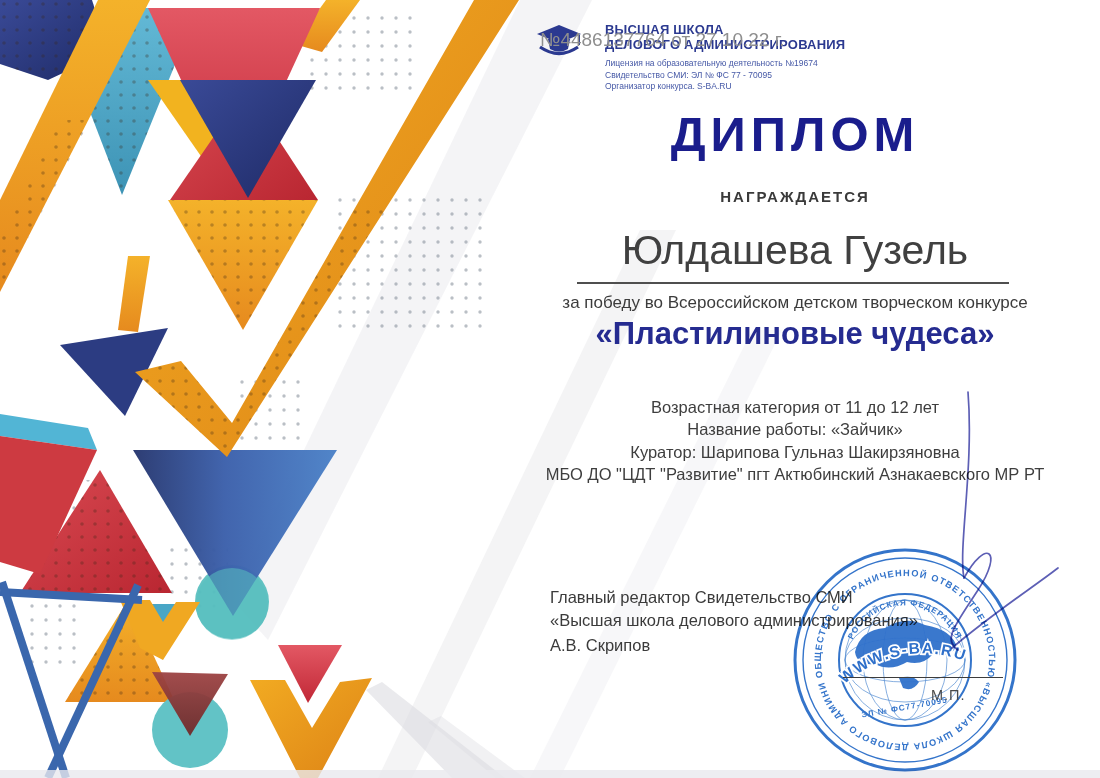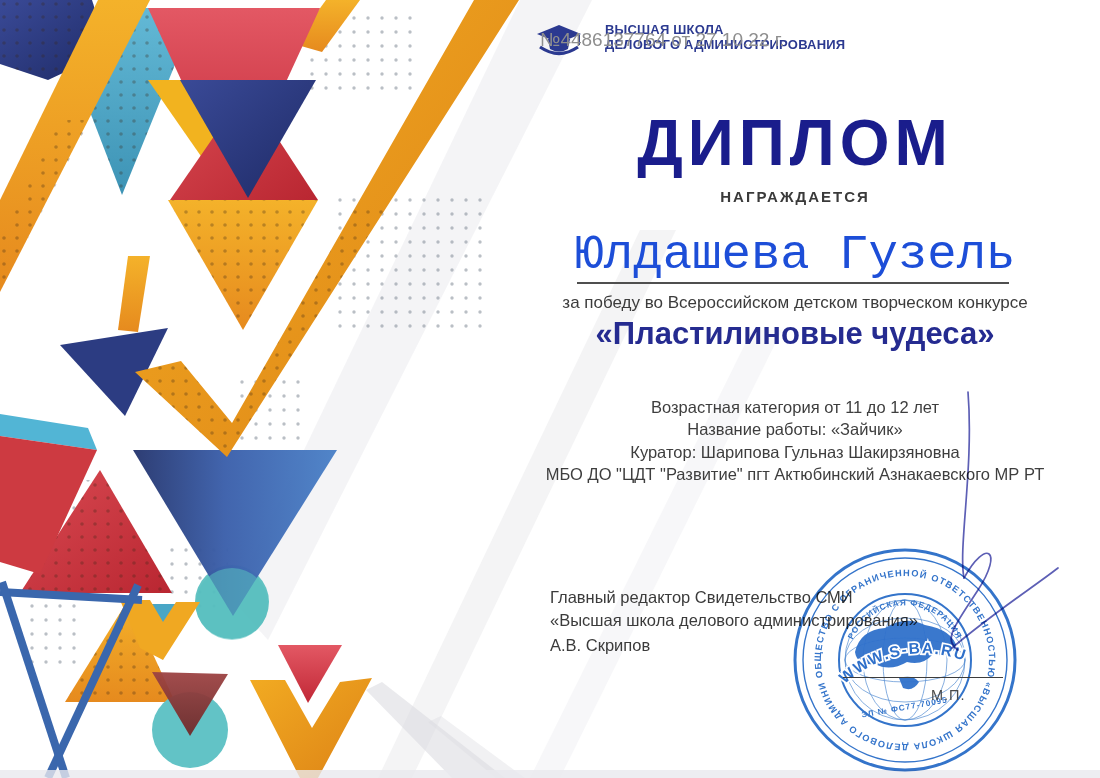--- a/index.html
+++ b/index.html
@@ -7,23 +7,23 @@
         font-family:"Liberation Sans","DejaVu Sans",sans-serif;}
   #art{position:absolute;left:0;top:0;width:1100px;height:778px;z-index:1;pointer-events:none;}
   .txt{position:absolute;z-index:2;gap:14px;}
   #brand-block{left:536px;top:22px;display:flex;align-items:flex-start;}
   #brand-lines{margin-left:9px;}
   .brand-line{font-size:13px;font-weight:700;color:#2b3990;line-height:1.18;letter-spacing:.2px;}
   #license-lines{margin-top:5px;}
   .license-line{font-size:8.5px;color:#4558a6;line-height:1.4;}
   #number-line{left:540px;top:29px;width:478px;text-align:left;font-size:19px;color:#8e8e8e;}
   .center-col{left:540px;width:510px;text-align:center;}
-  #diploma-title{top:106px;font-size:64px;font-weight:700;color:#1a1d8c;letter-spacing:5px;}
+  #diploma-title{top:106px;font-size:49px;font-weight:700;color:#1a1d8c;letter-spacing:5px;}
   #awarded-label{top:188px;font-size:15px;font-weight:700;color:#3a3a3a;letter-spacing:2px;}
-  #recipient-name{top:227px;font-size:49px;color:#1d4ed8;font-family:Liberation Mono, monospace;}
+  #recipient-name{top:227px;font-size:41px;color:#404040;}
   #name-underline{top:282px;left:577px;width:432px;height:0;border-top:2px solid #4f4f4f;}
   #reason-line{top:293px;font-size:17px;color:#3c3c3c;}
   #contest-name{top:316px;font-size:31px;font-weight:600;color:#252b90;}
   #place-line{top:360px;font-size:32px;color:#4d4d4d;}
   #details-block{top:396px;font-size:16.5px;color:#3e3e3e;line-height:22.4px;}
   #sig-block{left:550px;top:586px;font-size:16.5px;color:#3b3b3b;line-height:23px;text-align:left;}
   #sig-name{left:550px;top:636px;font-size:16.5px;color:#3b3b3b;}
   #sig-line{position:absolute;left:843px;top:677px;width:160px;border-top:1.5px solid #3c3c3c;z-index:4;}
   #mp-label{left:931px;top:687px;font-size:14.5px;color:#4a4a4a;letter-spacing:1px;z-index:4;}
   #stamp-svg{position:absolute;left:788px;top:543px;width:234px;height:234px;z-index:3;
@@ -155,20 +155,25 @@
   <div class="txt" id="brand-block">
     <svg width="46" height="42" viewBox="0 0 46 42">
       <polygon points="23,3 45,12 23,21 1,12" fill="#2b3990"></polygon>
       <path d="M 12 17 L 34 17 L 32 27 Q 23 32 14 27 Z" fill="#2b3990"></path>
       <path d="M 4 25 Q 23 38 42 25" stroke="#2b3990" stroke-width="3.2" fill="none"></path>
       <line x1="43" y1="13" x2="43" y2="23" stroke="#2b3990" stroke-width="2"></line>
     </svg>
     <div id="brand-lines">
       <div class="brand-line">ВЫСШАЯ ШКОЛА</div>
       <div class="brand-line">ДЕЛОВОГО АДМИНИСТРИРОВАНИЯ</div>
+      <div id="license-lines">
+        <div class="license-line">Лицензия на образовательную деятельность №19674</div>
+        <div class="license-line">Свидетельство СМИ: ЭЛ № ФС 77 - 70095</div>
+        <div class="license-line">Организатор конкурса. S-BA.RU</div>
+      </div>
     </div>
   </div>
   <div class="txt" id="number-line">№4486137764 от 27.10.22 г.</div>
 
   <div class="txt center-col" id="diploma-title">ДИПЛОМ</div>
   <div class="txt center-col" id="awarded-label">НАГРАЖДАЕТСЯ</div>
   <div class="txt center-col" id="recipient-name">Юлдашева Гузель</div>
   <div class="txt" id="name-underline"></div>
   <div class="txt center-col" id="reason-line">за победу во Всероссийском детском творческом конкурсе</div>
   <div class="txt center-col" id="contest-name">«Пластилиновые чудеса»</div>

